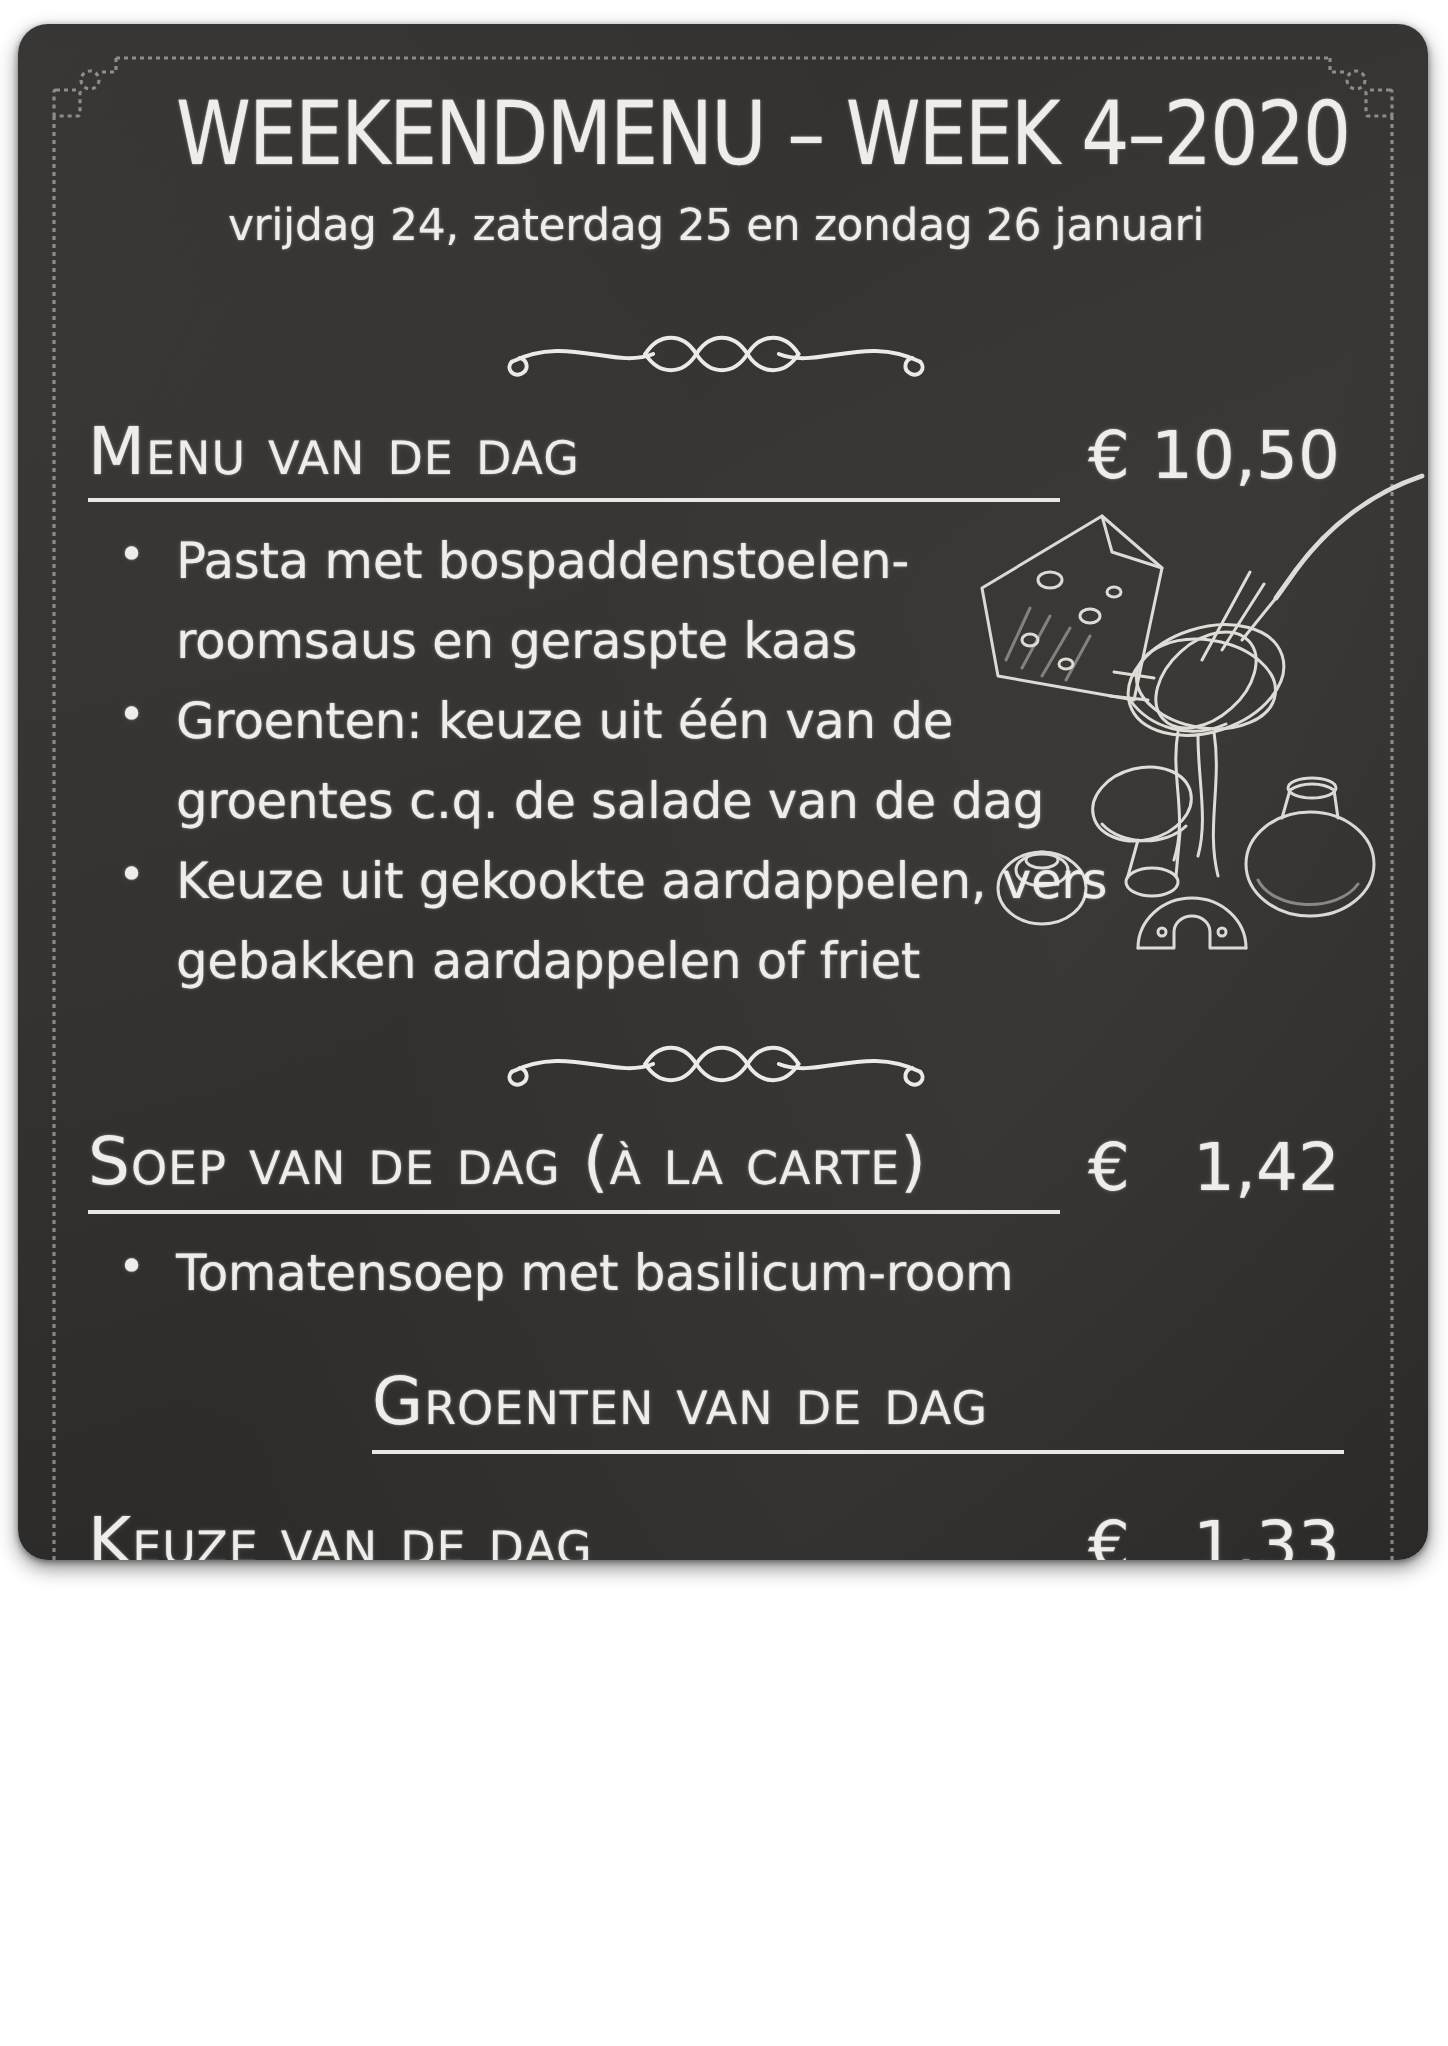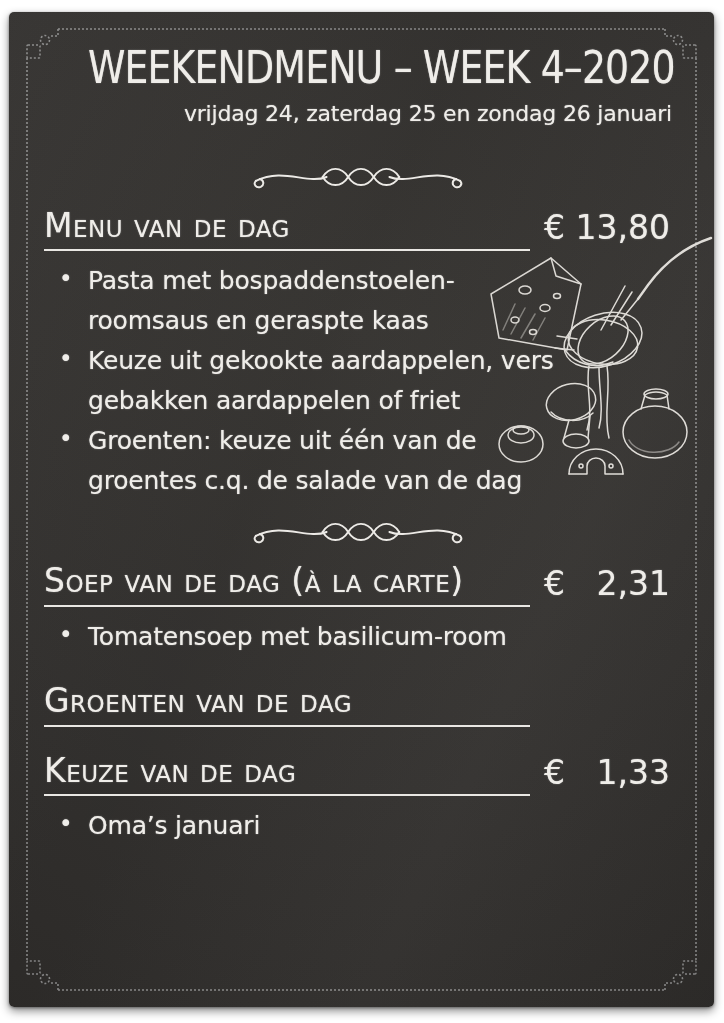--- a/index.html
+++ b/index.html
@@ -1,33 +1,33 @@
 <!DOCTYPE html>
 <html><head>
 <meta charset="utf-8">
 <style>
   html,body{margin:0;padding:0;}
   .page{position:relative;width:724px;height:1023px;background:#ffffff;overflow:hidden;
         font-family:"DejaVu Sans",sans-serif;}
-  .board{position:absolute;left:9px;top:12px;width:705px;height:995px;border-radius:5px;
+  .board{position:absolute;left:9px;top:12px;width:705px;height:768px;border-radius:15px;
          background:radial-gradient(ellipse 120% 90% at 50% 32%, #3b3936 0%, #343230 52%, #2c2a28 100%);
          box-shadow:0 4px 10px rgba(0,0,0,.45), 0 1px 3px rgba(0,0,0,.4);
          color:#efede9;overflow:hidden;}
   .board::after{content:"";position:absolute;inset:0;pointer-events:none;
          background:linear-gradient(115deg, rgba(255,255,255,.025) 0%, rgba(0,0,0,.05) 40%, rgba(255,255,255,.02) 70%, rgba(0,0,0,.06) 100%);}
   svg.frame{position:absolute;left:0;top:0;width:705px;height:995px;pointer-events:none;}
   svg.illustration{position:absolute;left:444px;top:220px;width:262px;height:262px;pointer-events:none;opacity:.95;}
   .content{position:relative;padding:30px 42px 0 35px;z-index:2;}
   .chalk{text-shadow:0 0 1px rgba(255,255,255,.55), 0 0 3px rgba(255,255,255,.12);}
   h1.title{margin:0;font-size:44px;font-weight:400;text-align:center;line-height:1.2;
            letter-spacing:-1px;transform:scaleX(.86);transform-origin:50% 50%;white-space:nowrap;}
-  .subtitle{margin-top:6px;font-size:22px;text-align:right;letter-spacing:-0.2px;}
+  .subtitle{margin-top:6px;font-size:22px;text-align:center;letter-spacing:-0.2px;}
   svg.flourish{display:block;margin:34px auto 0;width:216px;height:32px;}
   svg.flourish.second{margin-top:14px;}
-  .heading-row{display:flex;align-items:flex-end;margin-top:14px;}
+  .heading-row{display:flex;align-items:flex-end;margin-top:14px;justify-content:flex-end;}
   .heading-row.gap-lg{margin-top:24px;}
   h2.sec-heading{margin:0;font-weight:400;font-variant-caps:small-caps;font-size:33px;line-height:1.2;
            letter-spacing:.5px;white-space:nowrap;width:486px;padding-bottom:4px;
            border-bottom:2.5px solid #e9e7e3;overflow:visible;}
   .price{flex:1;display:flex;justify-content:space-between;align-items:flex-end;
          font-size:33px;padding:0 2px 4px 14px;letter-spacing:0;}
   ul.items{list-style:none;margin:10px 0 0;padding:0;font-size:25px;line-height:1.6;letter-spacing:-0.2px;}
   ul.items li{position:relative;padding-left:44px;white-space:pre;}
   ul.items li::before{content:"\2022";position:absolute;left:15px;top:-1px;font-size:23px;color:#efede9;}
   .s-line{stroke:#e9e6e1;fill:none;stroke-linecap:round;stroke-linejoin:round;}
@@ -111,48 +111,48 @@
           <path d="M214,21 c3,3 0,8 -5,6 -4,-2 -3,-7 1,-8"></path>
           <path d="M74,17 c7,-11 19,-11 26,0 7,11 19,11 26,0 7,-11 19,-11 26,0"></path>
           <path d="M74,17 c7,11 19,11 26,0 7,-11 19,-11 26,0 7,11 19,11 26,0"></path>
         </g>
       </svg>
 
       <div class="heading-row">
         <h2 class="sec-heading chalk">Menu van de dag</h2>
         <div class="price chalk">
           <span>€</span>
-          <span>13,80</span>
+          <span>10,50</span>
         </div>
       </div>
       <ul class="items chalk" style="max-width:470px;">
         <li>Pasta met bospaddenstoelen-
 roomsaus en geraspte kaas</li>
+        <li>Groenten: keuze uit één van de
+groentes c.q. de salade van de dag</li>
         <li>Keuze uit gekookte aardappelen, vers
 gebakken aardappelen of friet</li>
-        <li>Groenten: keuze uit één van de
-groentes c.q. de salade van de dag</li>
       </ul>
 
       <svg class="flourish second" viewBox="0 0 220 32">
         <g fill="none" stroke="#eceae6" stroke-width="2" stroke-linecap="round">
           <path d="M6,21 C34,7 58,25 78,17"></path>
           <path d="M6,21 c-3,3 0,8 5,6 4,-2 3,-7 -1,-8"></path>
           <path d="M214,21 C186,7 162,25 142,17"></path>
           <path d="M214,21 c3,3 0,8 -5,6 -4,-2 -3,-7 1,-8"></path>
           <path d="M74,17 c7,-11 19,-11 26,0 7,11 19,11 26,0 7,-11 19,-11 26,0"></path>
           <path d="M74,17 c7,11 19,11 26,0 7,-11 19,-11 26,0 7,11 19,11 26,0"></path>
         </g>
       </svg>
 
       <div class="heading-row">
         <h2 class="sec-heading chalk">Soep van de dag (à la carte)</h2>
         <div class="price chalk">
           <span>€</span>
-          <span>2,31</span>
+          <span>1,42</span>
         </div>
       </div>
       <ul class="items chalk">
         <li>Tomatensoep met basilicum-room</li>
       </ul>
 
       <div class="heading-row gap-lg">
         <h2 class="sec-heading chalk">Groenten van de dag</h2>
       </div>
 

